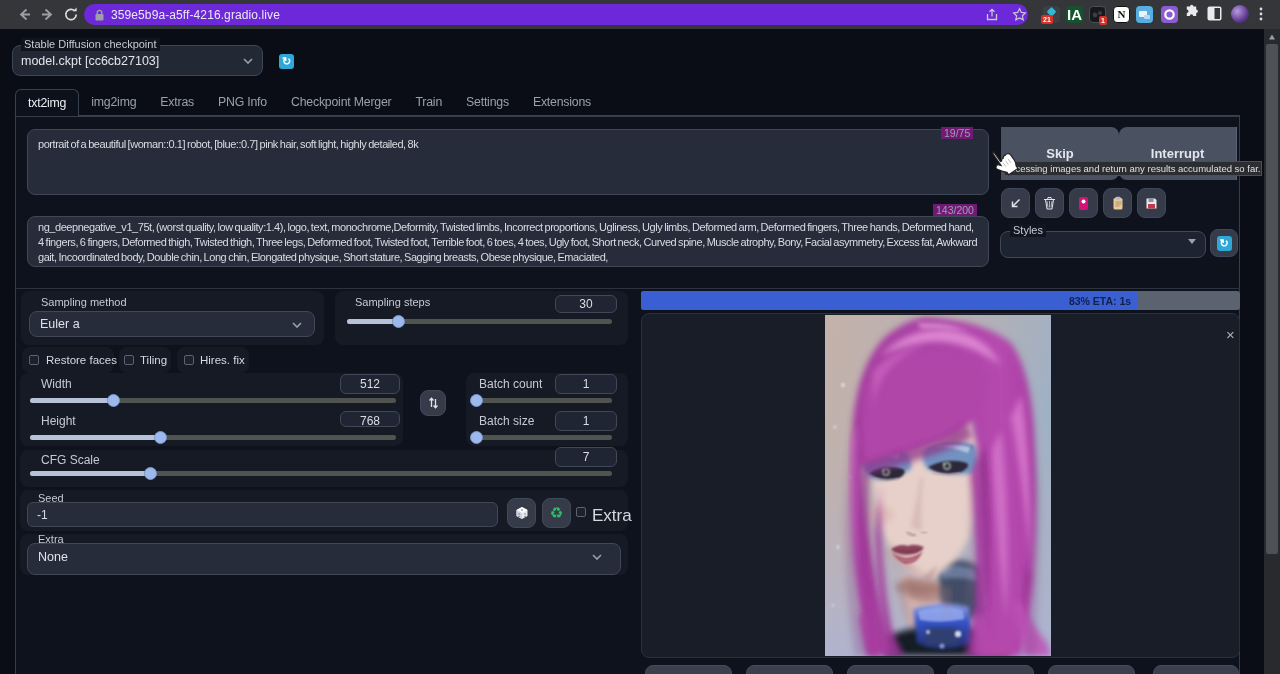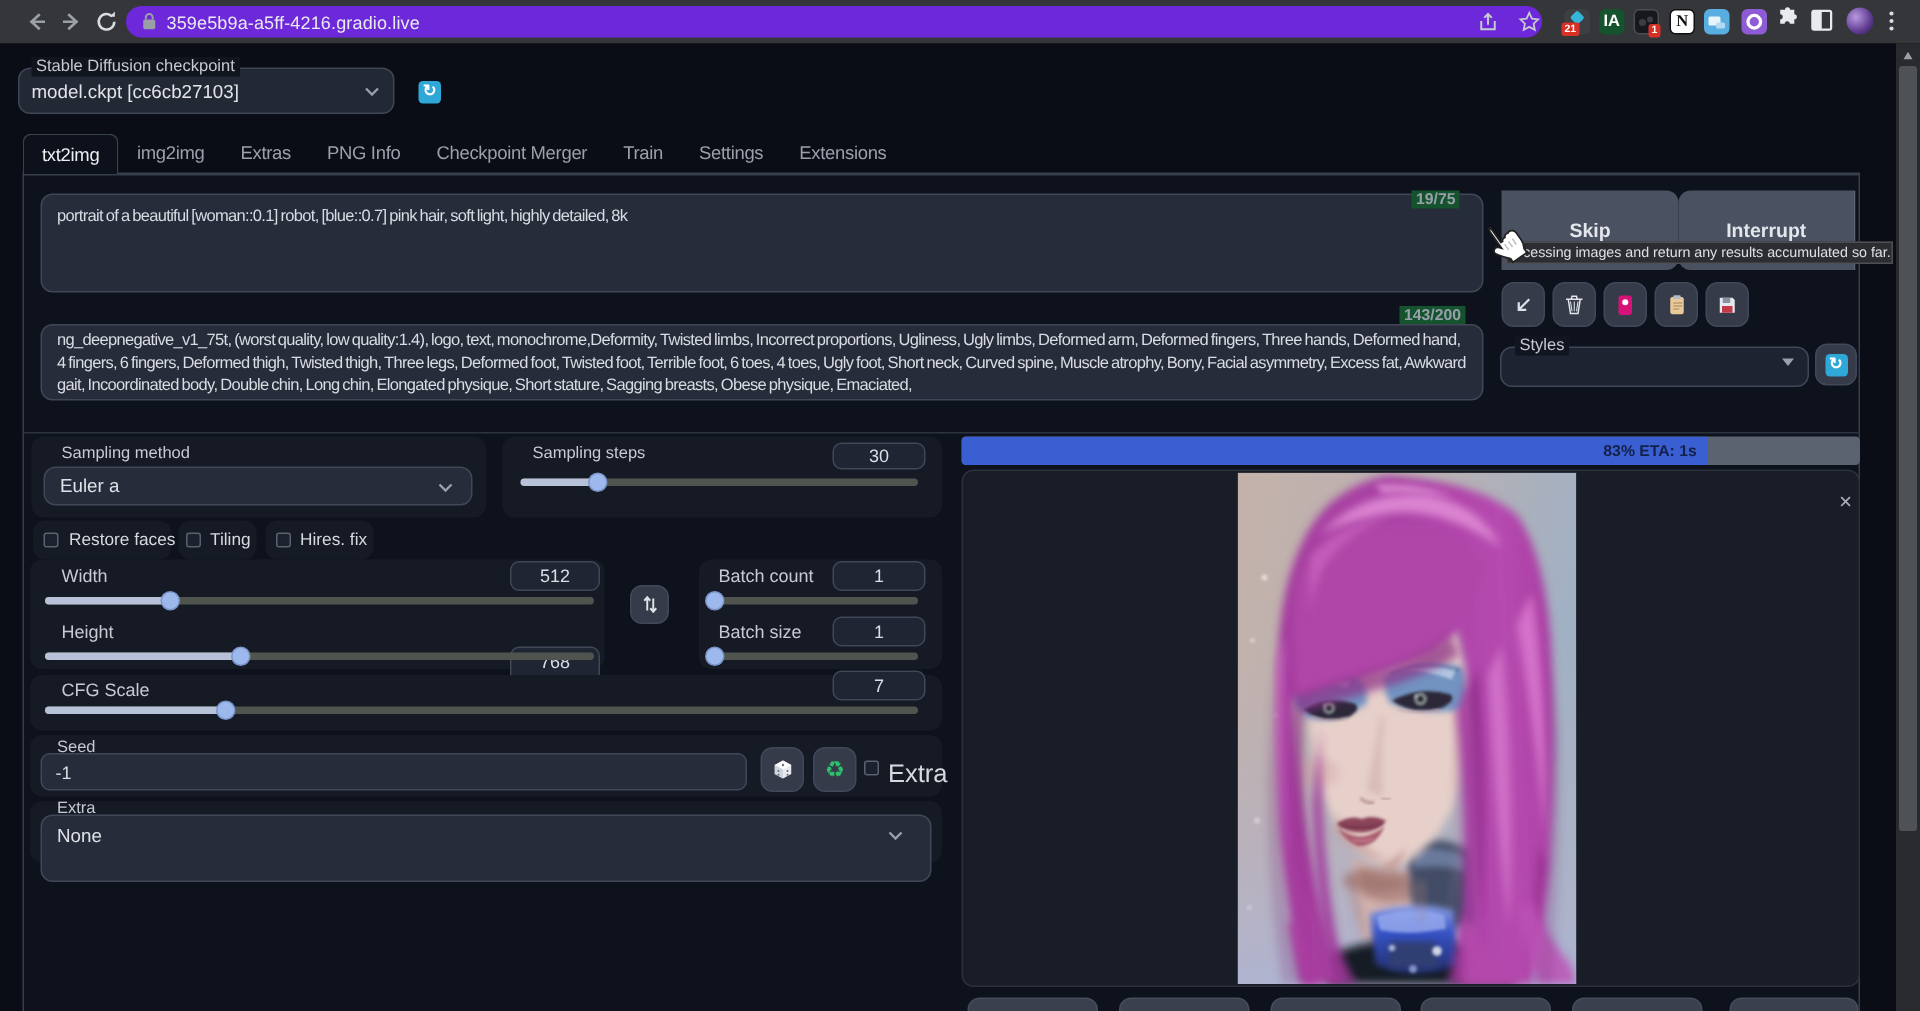--- a/index.html
+++ b/index.html
@@ -32,21 +32,21 @@
   #ckpt-refresh { left:279px; top:25px; width:15px; height:15px; }
 
   
   #tabbar { left:15px; top:60px; width:1225px; height:27px; display:flex; align-items:stretch; border-bottom:1px solid #39404e; }
   .tab { color:#9aa0ab; font-size:12.3px; letter-spacing:-0.2px; line-height:26px; padding:0 12px; }
   .tab.active { color:#eceef1; background:#0d111b; border:1px solid #39404e; border-bottom:none; border-radius:6px 6px 0 0; margin-bottom:-1px; }
 
   
   #outer { left:15px; top:87px; width:1225px; height:600px; background:#0e121c; border:1px solid #353c4a; }
 
-  .counter { color:#99a0ac; font-size:10.5px; background:#14532d; padding:0 3px;font-weight:bold; }
+  .counter { color:#99a0ac; font-size:10.5px; background:#701a75; padding:0 3px; }
   .ptext { color:#d9dce2; font-size:11px; letter-spacing:-0.45px; word-spacing:-0.75px; line-height:15.2px; }
 
   
   #btn-interrupt, #btn-skip { background:#4a5161; color:#e3e6eb; font-size:13px; font-weight:bold; display:flex; align-items:center; justify-content:center; }
   #btn-interrupt { border-radius:8px 0 0 8px; border-right:1px solid #5d6475; }
   #btn-skip { border-radius:0 8px 8px 0; }
 
   .toolbtn { background:#353b48; border:1px solid #414859; border-radius:8px; display:flex; align-items:center; justify-content:center; }
 
   
@@ -115,21 +115,21 @@
         </svg>
     </span>
   </div>
 
   <div class="abs ext-ico" style="left:1043px; background:#3c4043;">
     <svg width="17" height="17" viewBox="0 0 17 17">
         <rect x="5.2" y="2.2" width="7" height="7" rx="1.5" transform="rotate(45 8.5 5.5)" fill="#35b6d9"></rect>
       </svg>
     <span class="badge" style="left:-2px;top:9px">21</span>
   </div>
-  <div class="abs ext-ico" style="left:1066px; background:#14532d; color:#fff; font-size:11px; font-weight:bold; text-align:center; line-height:17px;">IA</div>
+  <div class="abs ext-ico" style="left:1066px; background:#14532d; color:#fff; font-size:15px; font-weight:bold; text-align:center; line-height:17px;">IA</div>
   <div class="abs ext-ico" style="left:1089px; background:#17181c; border:1px solid #4a4d52;">
     <svg width="15" height="15" viewBox="0 0 15 15">
         <circle cx="5" cy="8" r="2.4" fill="#3a3d45"></circle>
         <circle cx="10" cy="6" r="2" fill="#3a3d45"></circle>
       </svg>
     <span class="badge" style="left:9px;top:9px">1</span>
   </div>
   <div class="abs ext-ico" style="left:1113px; background:#fff; border:1.5px solid #111; color:#111; font-weight:bold; font-size:11px; text-align:center; line-height:15px; font-family:'Liberation Serif',serif;">N</div>
   <div class="abs ext-ico" style="left:1136px; background:#58aee0;">
     <svg width="17" height="17" viewBox="0 0 17 17">
@@ -266,21 +266,21 @@
   <div class="abs cbox" style="left:184px;top:326px"></div>
   <div class="abs cblabel" style="left:200px;top:325px">Hires. fix</div>
 
   <div class="abs panel" style="left:20px;top:344px;width:383px;height:73px"></div>
   <div class="abs blocklabel" style="left:41px;top:350px;font-size:12px">Width</div>
   <div class="abs numbox" style="left:340px;top:345px;width:60px;height:20px;line-height:19px">512</div>
   <div class="abs track" style="left:30px;top:369px;width:366px"></div>
   <div class="abs fill" style="left:30px;top:369px;width:83px"></div>
   <div class="abs knob" style="left:107px;top:365px"></div>
   <div class="abs blocklabel" style="left:41px;top:387px;font-size:12px">Height</div>
-  <div class="abs numbox" style="left:340px;top:402px;width:60px;height:36px;line-height:19px">768</div>
+  <div class="abs numbox" style="left:340px;top:382px;width:60px;height:16px;line-height:19px">768</div>
   <div class="abs track" style="left:30px;top:406px;width:366px"></div>
   <div class="abs fill" style="left:30px;top:406px;width:130px"></div>
   <div class="abs knob" style="left:154px;top:402px"></div>
 
   <div class="abs toolbtn" style="left:420px;top:361px;width:26px;height:26px">
     <svg width="11" height="12" viewBox="0 0 11 12">
         <path d="M3.5 1.5 V10 M1.5 3.5 L3.5 1.2 L5.5 3.5" stroke="#dfe2e8" stroke-width="1.3" fill="none"></path>
         <path d="M7.5 2 V10.5 M5.5 8.5 L7.5 10.8 L9.5 8.5" stroke="#dfe2e8" stroke-width="1.3" fill="none"></path>
       </svg>
   </div>
@@ -321,21 +321,21 @@
   </div>
   <div class="abs toolbtn" style="left:542px;top:469px;width:29px;height:30px;color:#2fbf6b;font-size:15px">
       <span>♻</span>
     </div>
   <div class="abs panel" style="left:577px;top:469px;width:51px;height:30px"></div>
   <div class="abs cbox" style="left:576px;top:478px"></div>
   <div class="abs cblabel" style="left:592px;top:477px;font-size:17px">Extra</div>
 
   <div class="abs panel" style="left:20px;top:505px;width:608px;height:41px"></div>
   <div class="abs blocklabel" style="left:38px;top:505px">Extra</div>
-  <div class="abs inputbox" style="left:27px;top:514px;width:594px;height:45px">
+  <div class="abs inputbox" style="left:27px;top:514px;width:594px;height:32px">
     <span style="position:absolute;left:10px;top:6px;color:#dfe2e8;font-size:12.5px">None</span>
     <svg class="chev" style="position:absolute;right:18px;top:10px" viewBox="0 0 10 6">
         <polyline points="1,1 5,5 9,1"></polyline>
       </svg>
   </div>
 
   <div id="prog" class="abs">
     <div class="pfill" style="width:83%">
       <span class="ptxt">83% ETA: 1s</span>
     </div>

